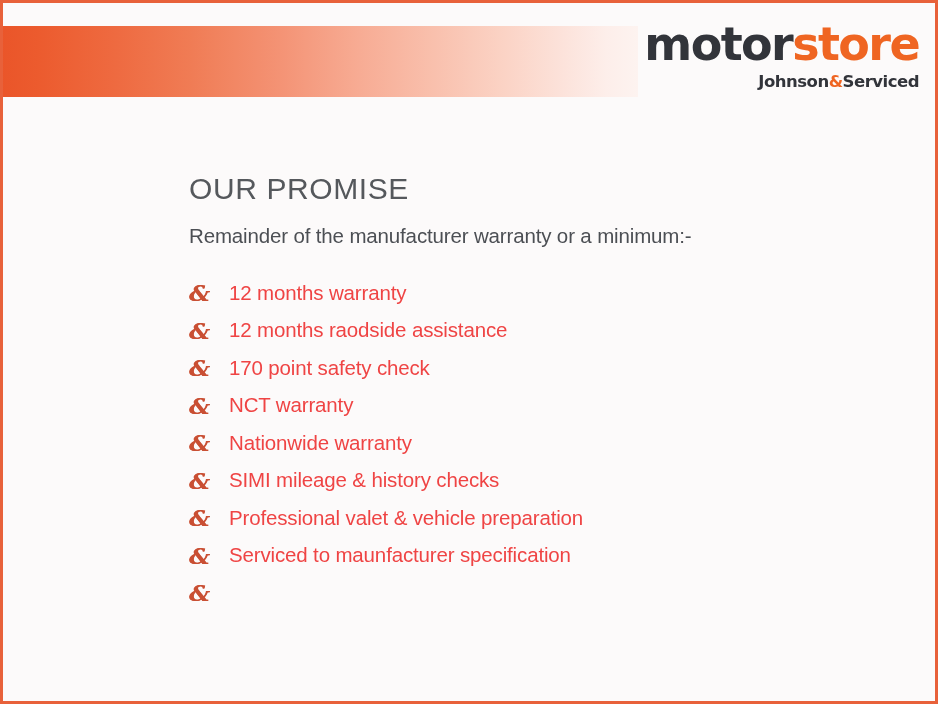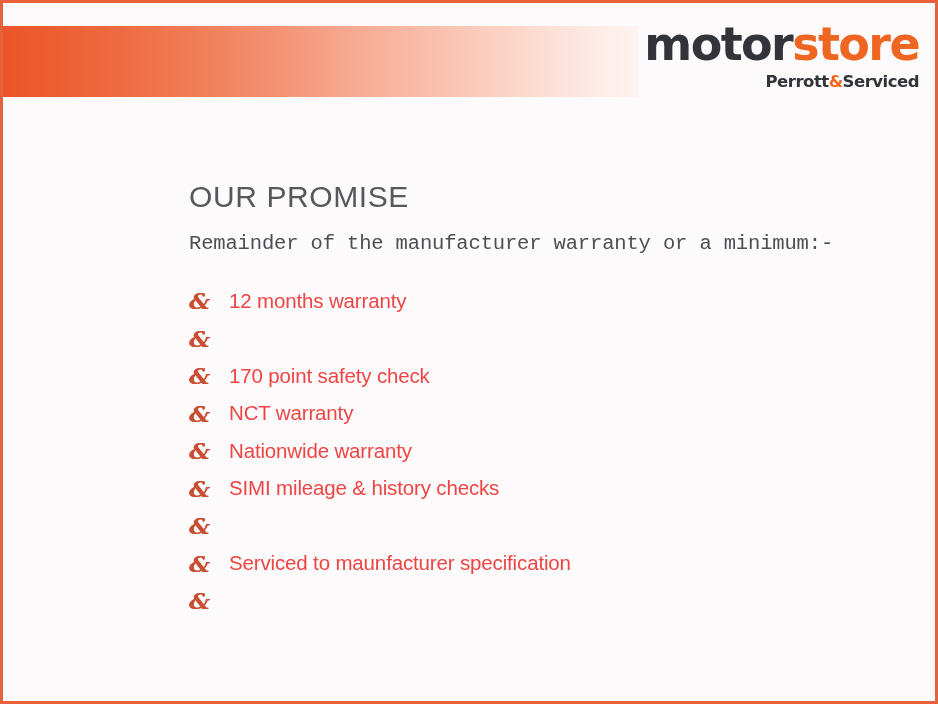--- a/index.html
+++ b/index.html
@@ -81,36 +81,36 @@
     letter-spacing: -0.5px;
     color: #32343a;
     white-space: nowrap;
   }
   .logo-sub .amp { color: #ef6522; }
 
   
   .content {
     position: absolute;
     left: 186px;
-    top: 178px;
+    top: 170px;
     width: 720px;
   }
 
   .page-title {
     font-family: "Liberation Sans", sans-serif;
     font-size: 30px;
     font-weight: 400;
     letter-spacing: 0.6px;
     color: #55585c;
     margin: 0 0 19px 0;
     line-height: 1.05;
   }
 
   .subtitle {
-    font-family: Liberation Mono, monospace;
+    font-family: Liberation Sans, sans-serif;
     font-size: 20.5px;
     font-weight: 400;
     color: #4c4f54;
     letter-spacing: -0.15px;
     margin: 0 0 26px 0;
     line-height: 1.2;
   }
 
   .promise-list {
     list-style: none;
@@ -148,55 +148,57 @@
 </head>
 <body>
 
 <div class="slide">
 
   <div class="header">
     <div class="gradient-bar"></div>
 
     <div class="logo">
       <div class="logo-word"><span class="logo-motor">motor</span><span class="logo-store">store</span></div>
-      <div class="logo-sub"><span>Perrott</span><span class="amp">&amp;</span><span>Serviced</span></div>
+      <div class="logo-sub"><span>Johnson</span><span class="amp">&amp;</span><span>Serviced</span></div>
     </div>
   </div>
 
   <div class="content">
     <h1 class="page-title">OUR PROMISE</h1>
 
     <p class="subtitle">Remainder of the manufacturer warranty or a minimum:-</p>
 
     <ul class="promise-list">
       <li class="promise-item">
         <span class="bullet">&amp;</span>
         <span class="item-text">12 months warranty</span>
       </li>
       <li class="promise-item">
         <span class="bullet">&amp;</span>
+        <span class="item-text">12 months raodside assistance</span>
       </li>
       <li class="promise-item">
         <span class="bullet">&amp;</span>
         <span class="item-text">170 point safety check</span>
       </li>
       <li class="promise-item">
         <span class="bullet">&amp;</span>
         <span class="item-text">NCT warranty</span>
       </li>
       <li class="promise-item">
         <span class="bullet">&amp;</span>
         <span class="item-text">Nationwide warranty</span>
       </li>
       <li class="promise-item">
         <span class="bullet">&amp;</span>
         <span class="item-text">SIMI mileage &amp; history checks</span>
       </li>
       <li class="promise-item">
         <span class="bullet">&amp;</span>
+        <span class="item-text">Professional valet &amp; vehicle preparation</span>
       </li>
       <li class="promise-item">
         <span class="bullet">&amp;</span>
         <span class="item-text">Serviced to maunfacturer specification</span>
       </li>
       <li class="promise-item">
         <span class="bullet">&amp;</span>
       </li>
     </ul>
   </div>

